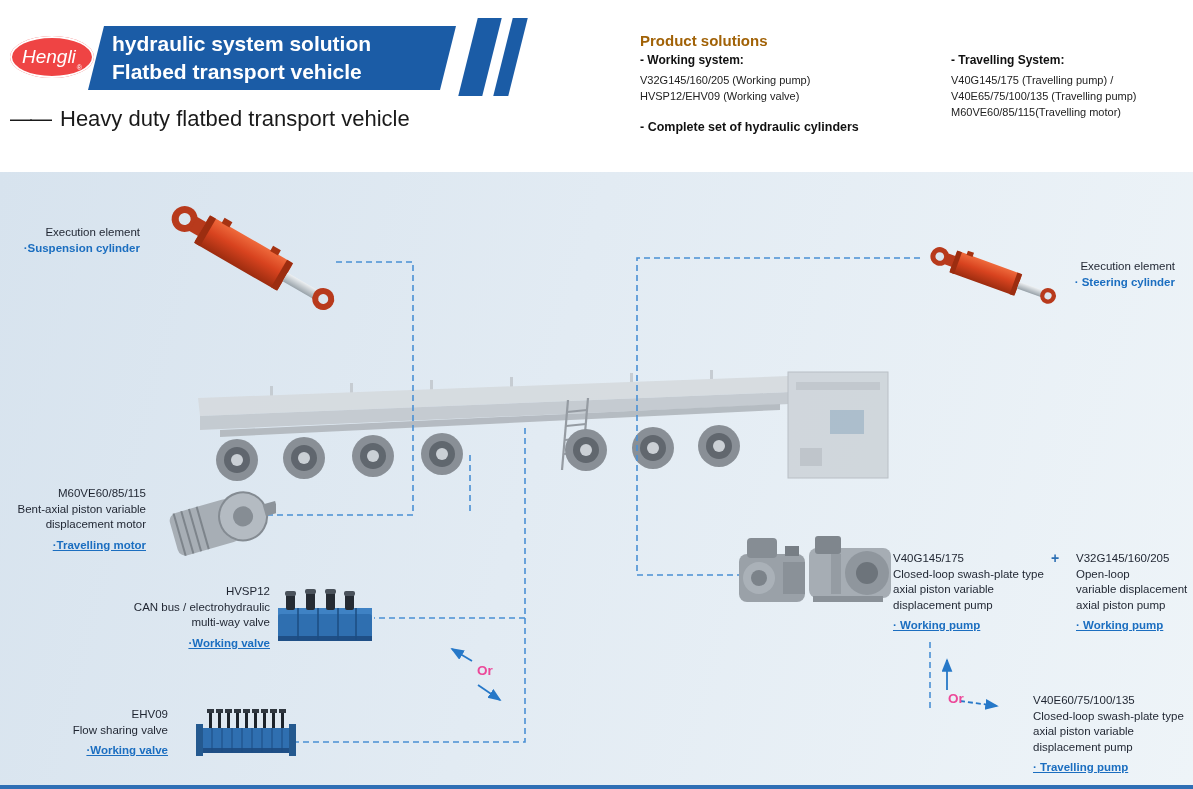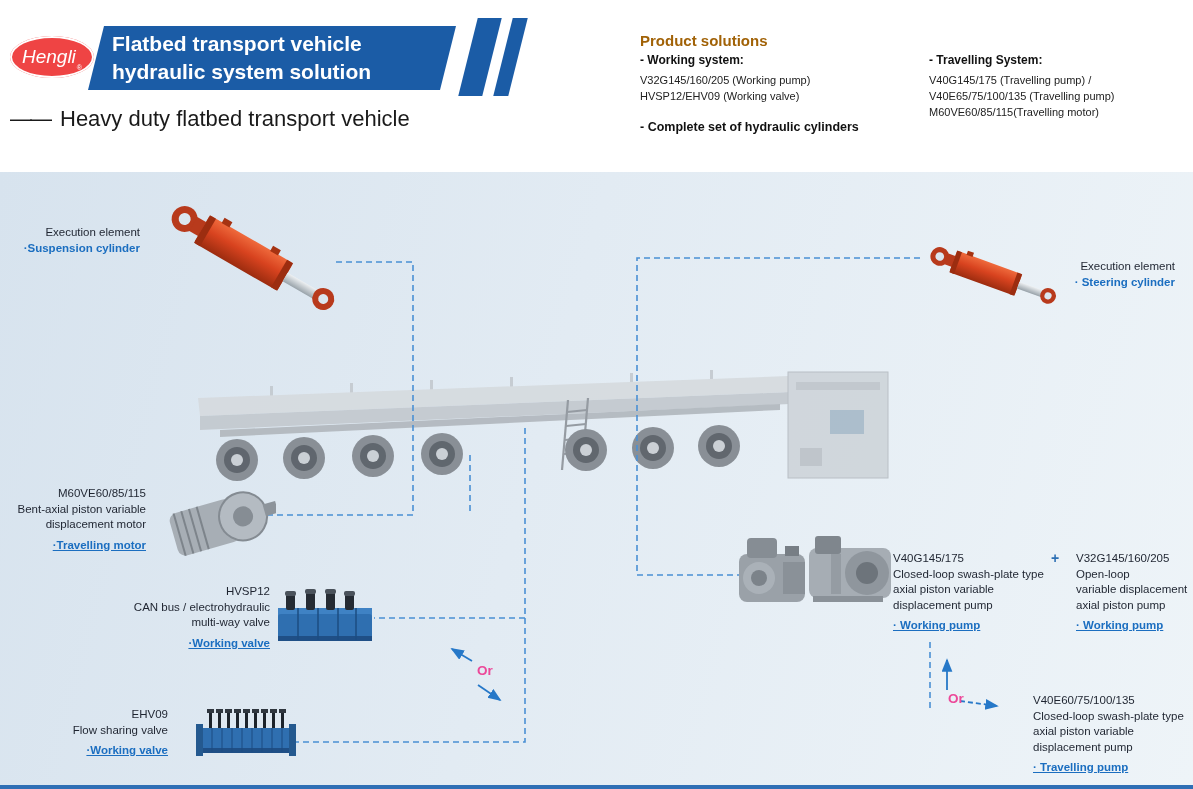--- a/index.html
+++ b/index.html
@@ -23,21 +23,21 @@
       line-height:28px;z-index:4;}
   .subtitle-row{position:absolute;left:10px;top:106px;display:flex;align-items:center;color:#1a1a1a;}
   .subtitle-dash{font-size:22px;letter-spacing:-2px;margin-right:10px;color:#1a1a1a;}
   .subtitle{font-size:22px;}
 
   
   .solutions{position:absolute;left:640px;top:32px;width:548px;}
   .sol-title{color:#a16207;font-weight:700;font-size:15px;margin-bottom:4px;}
   .sol-cols{position:relative;}
   .sol-col1{position:absolute;left:0;top:0;width:300px;}
-  .sol-col2{position:absolute;left:289px;top:0;width:243px;}
+  .sol-col2{position:absolute;left:311px;top:0;width:243px;}
   .sol-head{font-weight:700;font-size:12px;color:#111;margin-bottom:5px;}
   .sol-line{font-size:11px;color:#222;line-height:16px;}
   .sol-complete{font-weight:700;font-size:12.5px;color:#111;margin-top:16px;}
 
   
   .lbl{position:absolute;font-size:11.5px;line-height:15.5px;color:#1e2430;z-index:6;}
   .lbl.r{text-align:right;}
   .blue{color:#1b6ec0;font-weight:700;}
   .gap{margin-top:5px;text-decoration:underline;}
   .or{position:absolute;color:#ec4899;font-weight:700;font-size:13.5px;z-index:6;}
@@ -56,22 +56,22 @@
   <div class="bottom-bar"></div>
 
   <div class="banner-bg"></div>
   <div class="stripe s1"></div>
   <div class="stripe s2"></div>
   <div class="logo">
     <span>Hengli</span>
     <span class="reg">®</span>
   </div>
   <div class="banner-text">
+    <div>hydraulic system solution</div>
     <div>Flatbed transport vehicle</div>
-    <div>hydraulic system solution</div>
   </div>
   <div class="subtitle-row">
     <span class="subtitle-dash">——</span>
     <span class="subtitle">Heavy duty flatbed transport vehicle</span>
   </div>
 
   <div class="solutions">
     <div class="sol-title">Product solutions</div>
     <div class="sol-cols">
       <div class="sol-col1">

